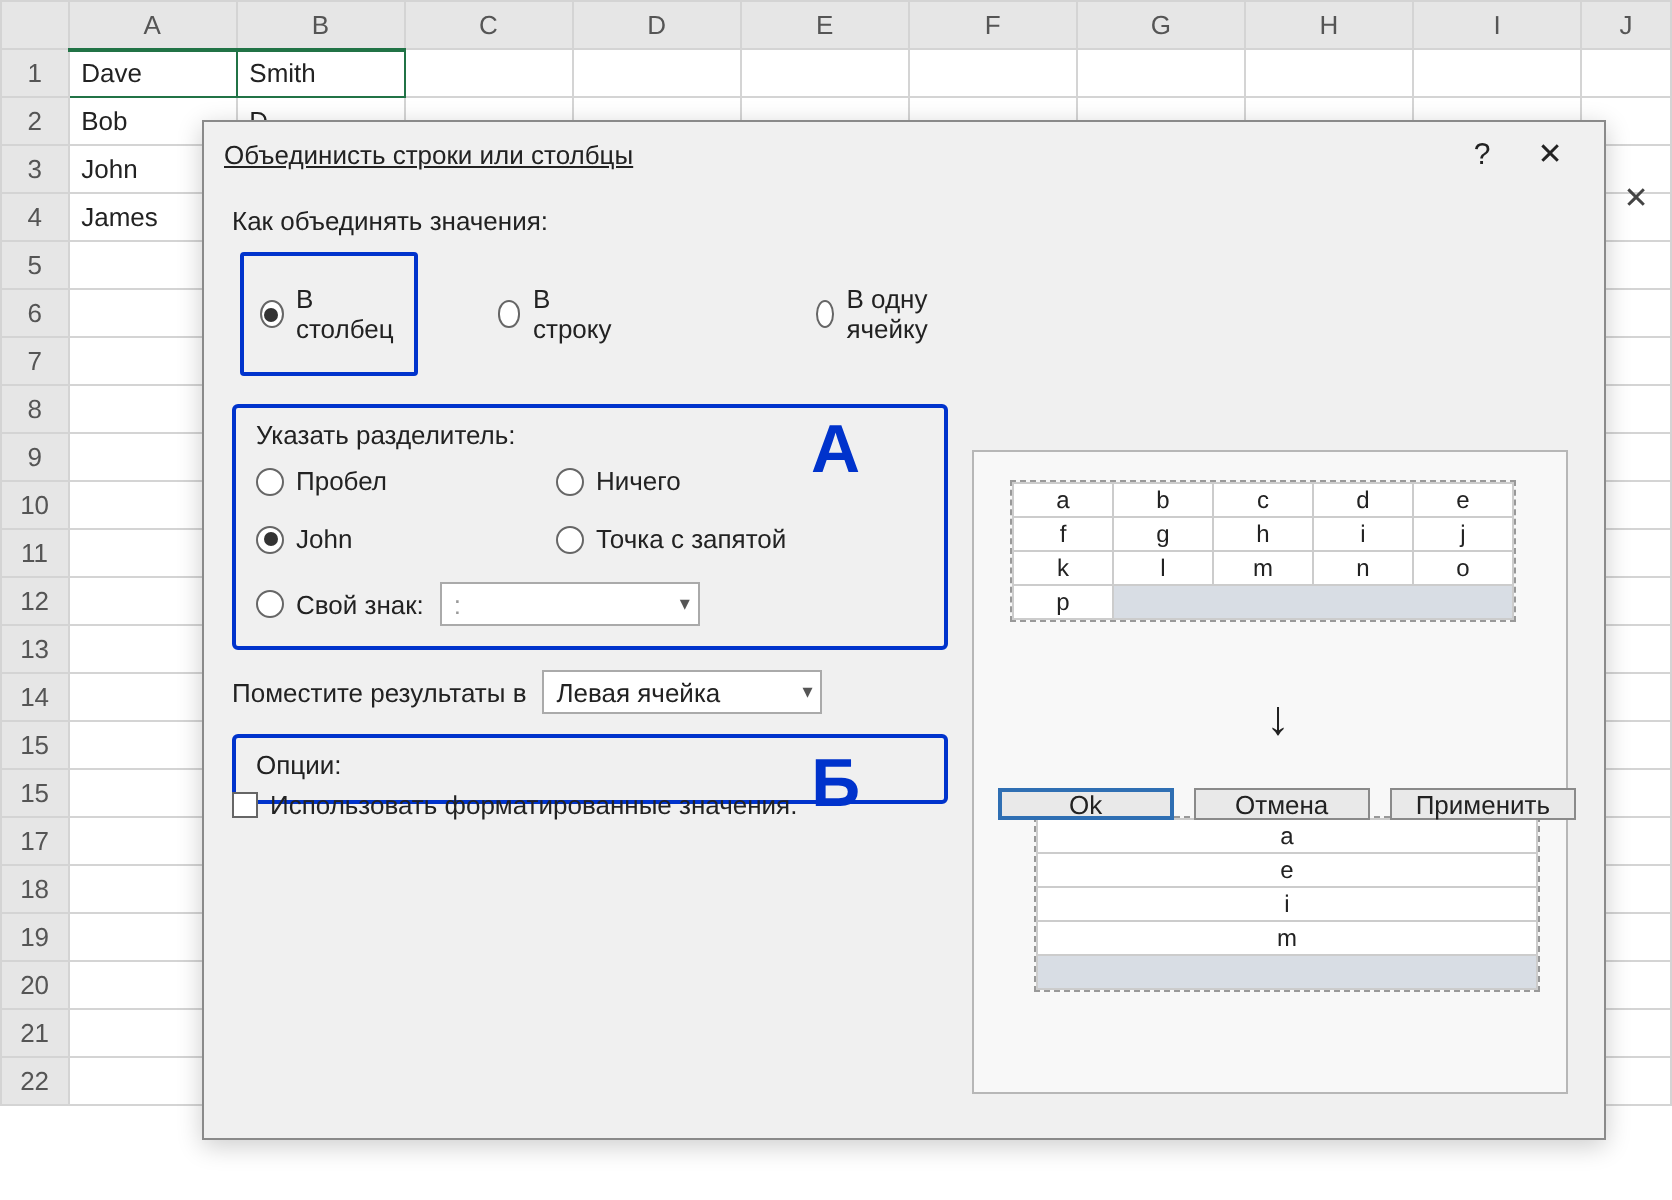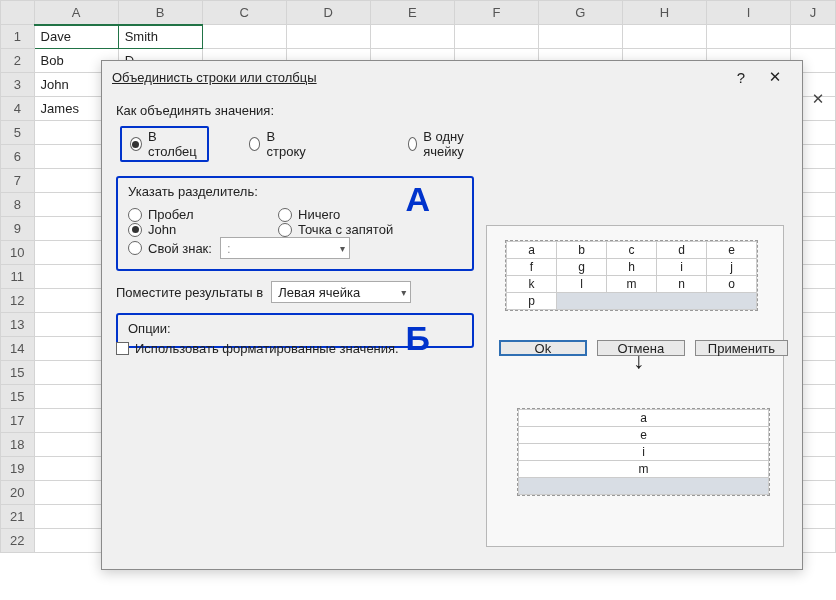--- a/index.html
+++ b/index.html
@@ -93,20 +93,21 @@
   }
   .blue-letter {
     position: absolute;
     font-size: 34px;
     font-weight: 600;
     color: #0033cc;
   }
   .sep-grid {
     display: grid;
     grid-template-columns: 150px 200px;
+    row-gap: 14px;
     margin-top: 8px;
   }
   .custom-sep {
     display: flex; align-items: center; gap: 8px; grid-column: 1 / 3;
   }
   .combo {
     display:inline-flex; align-items:center; justify-content:space-between;
     border:1px solid #aaa; background:#fff; height:22px; padding:0 4px 0 6px;
     min-width:140px;
   }
@@ -168,21 +169,21 @@
   
   .bg-close {
     position:absolute; right:4px; top:88px;
     width:28px; height:22px;
     display:flex; align-items:center; justify-content:center;
     font-size:15px; color:#444;
   }
   .col-pill {
     display:inline-flex; align-items:center;
     border:2px solid #0033cc; border-radius:2px;
-    padding: 1px 8px; background:#f0f0f0;
+    padding: 14px 8px; background:#f0f0f0;
   }
   .left-col { width: 358px; }
 </style>
 </head>
 <body>
 
 <table class="sheet">
   <thead>
     <tr>
       <th class="rowhdr"></th>

